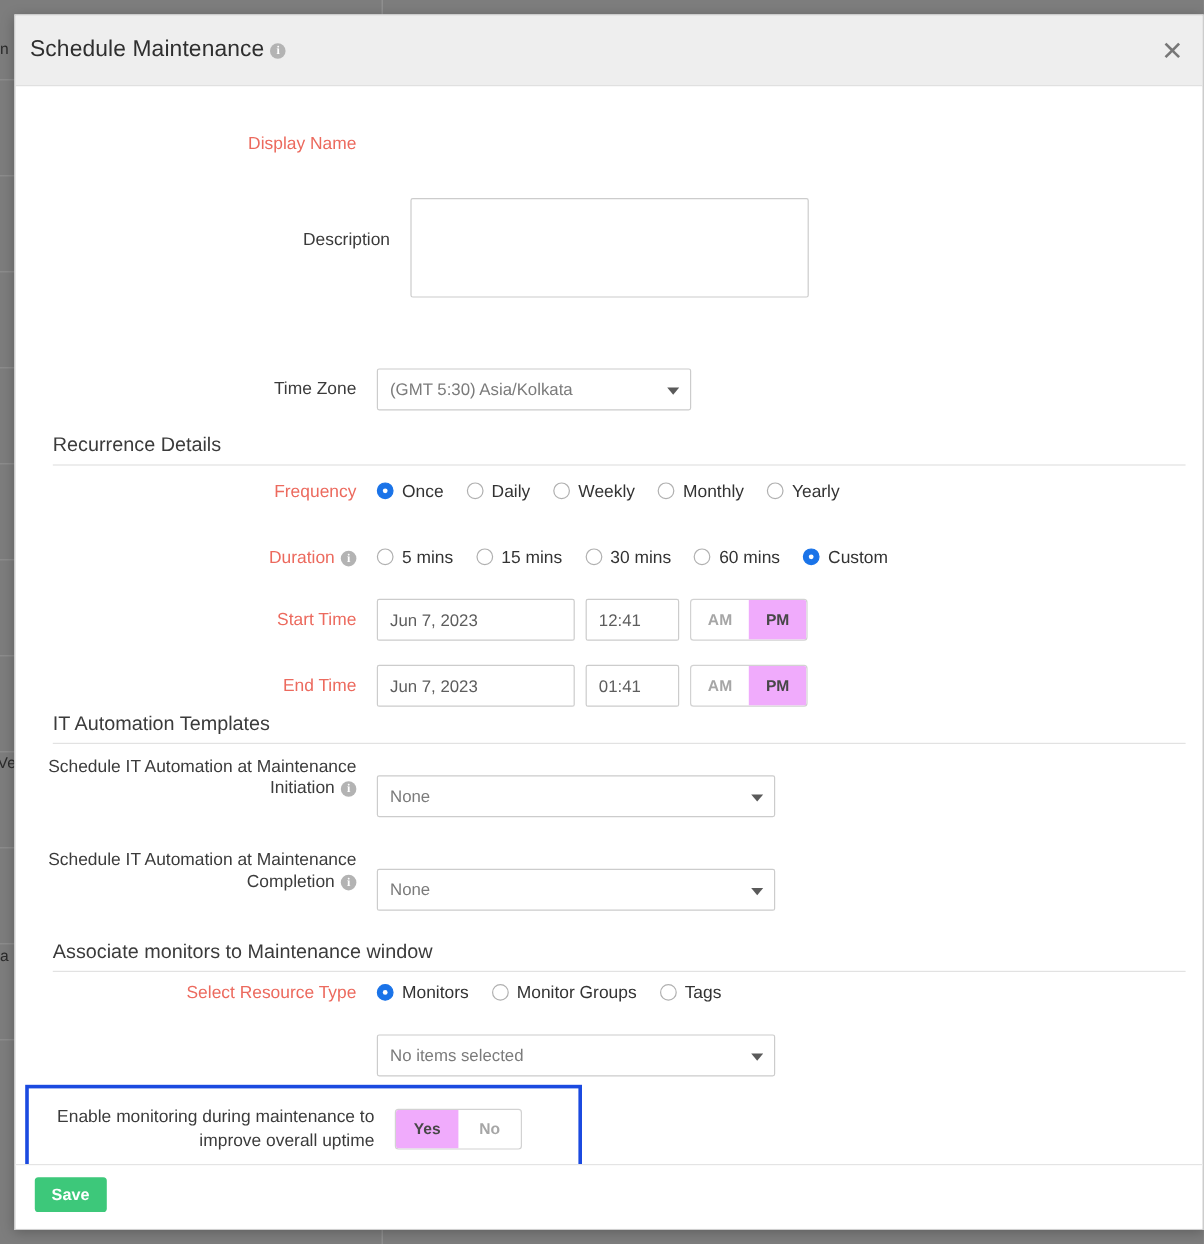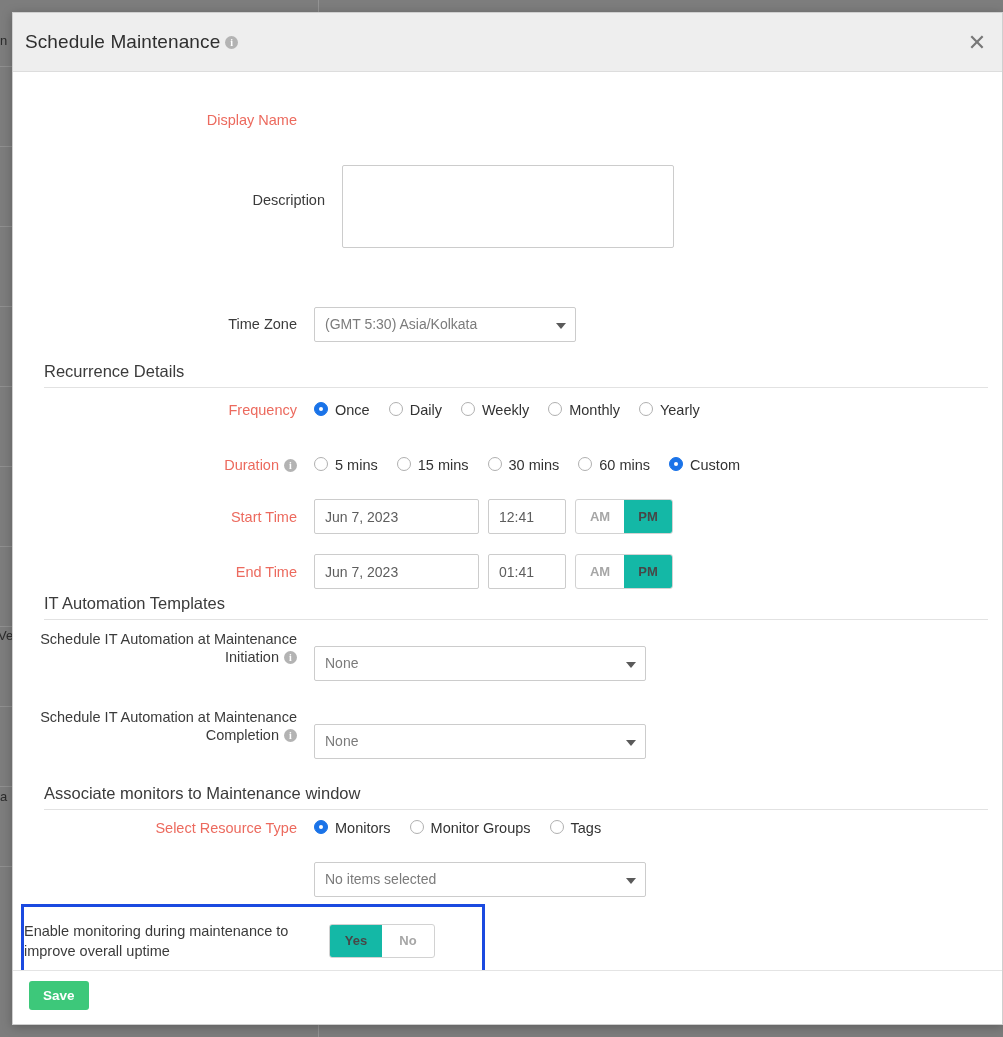--- a/index.html
+++ b/index.html
@@ -197,40 +197,41 @@
     padding: 0 13px;
     height: 33px;
     line-height: 33px;
     text-align: center;
     font-size: 13px;
     color: #a6a6a6;
     font-weight: bold;
     cursor: pointer;
   }
   .seg .opt.on {
-    background: #14b8a6;
+    background: #f0abfc;
     color: #474747;
   }
 
   .seg.yesno { height: 34px; }
   .seg.yesno .opt { height: 32px; line-height: 32px; font-size: 13px; min-width: 52px; }
 
   
   .highlight-box {
     position: absolute;
     left: 8px; top: 832px;
     width: 464px; height: 74px;
     border: 3px solid #1b4ae0;
     background: #ffffff;
     display: flex;
     align-items: center;
   }
   .highlight-box .hl-lbl {
     width: 305px;
-    padding-right: 33px;
+    text-align: right;
+    padding-right: 17px;
     font-size: 14.5px;
     color: #3b3b3b;
     line-height: 20px;
   }
 
   .footnote {
     position: absolute;
     right: 16px; top: 935px;
     font-size: 12.5px;
     color: #6e6e6e;

